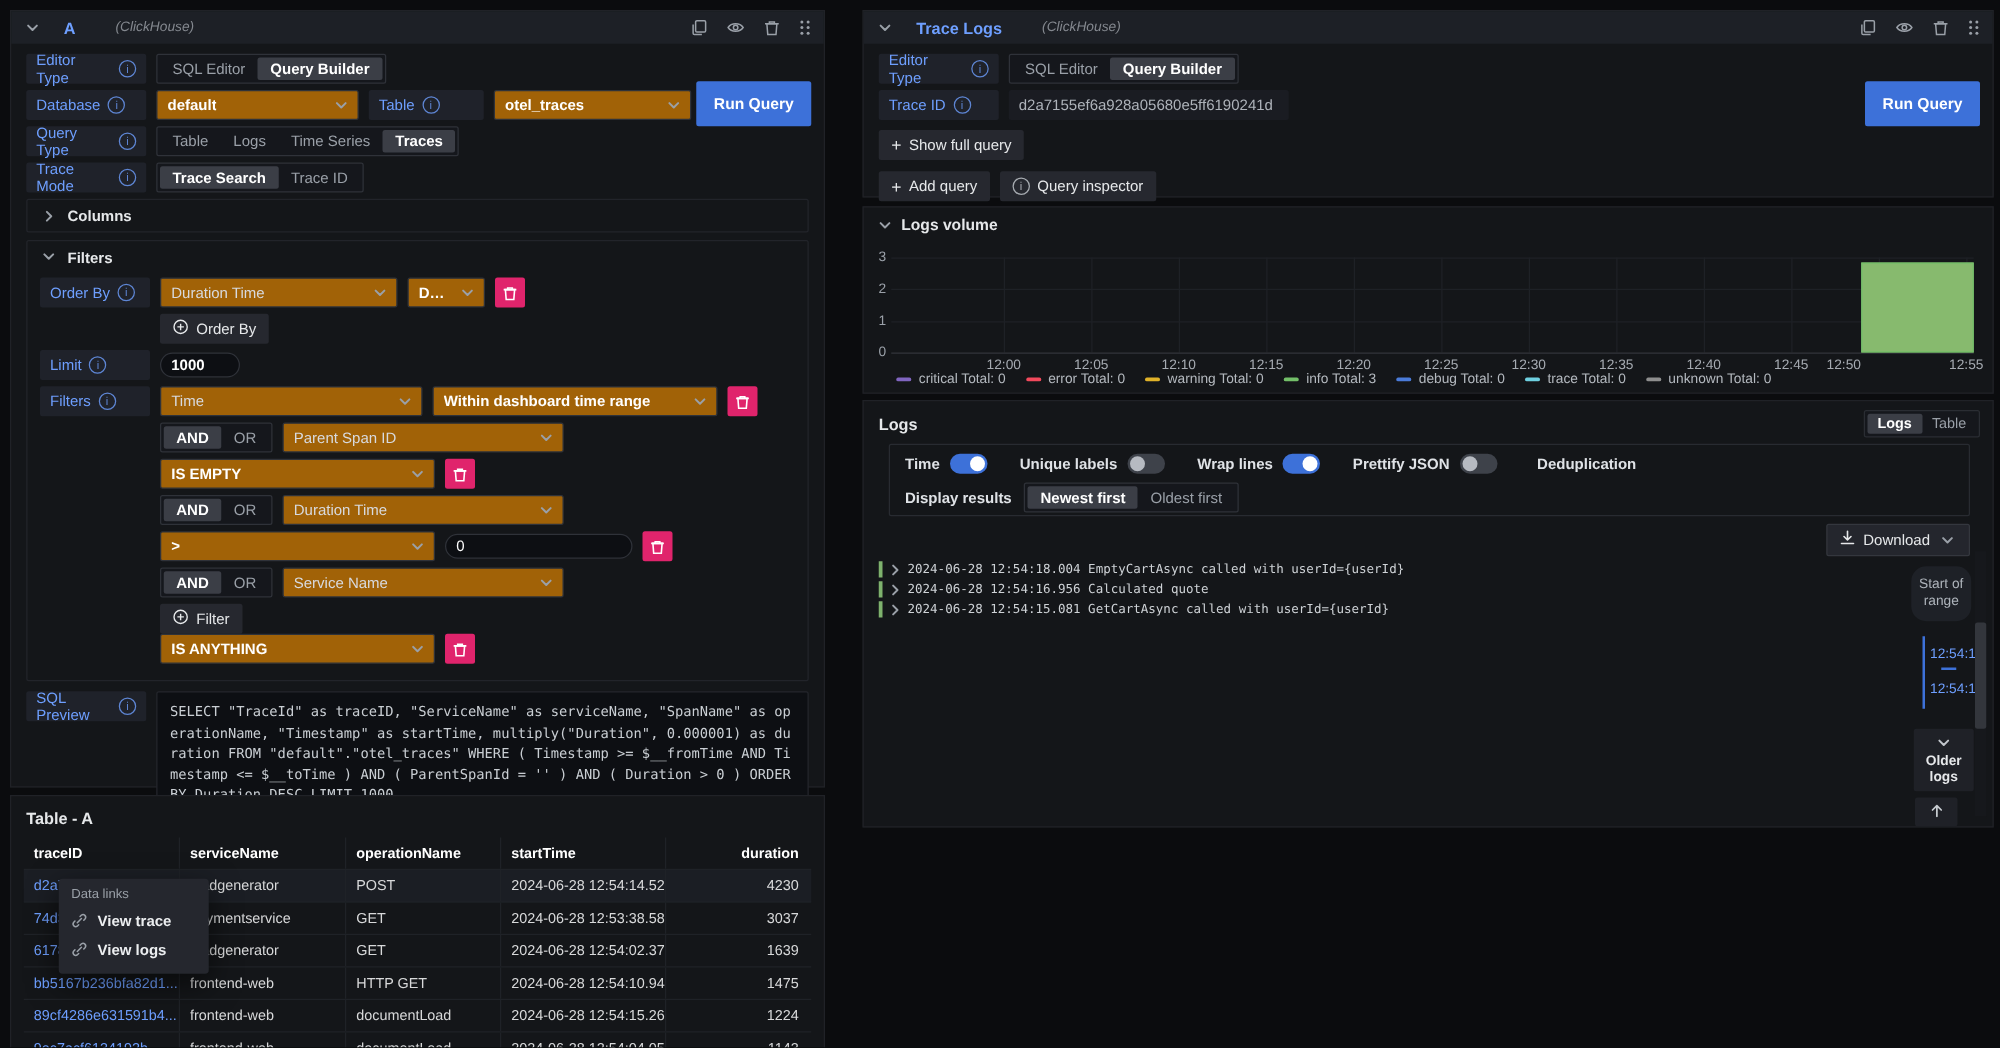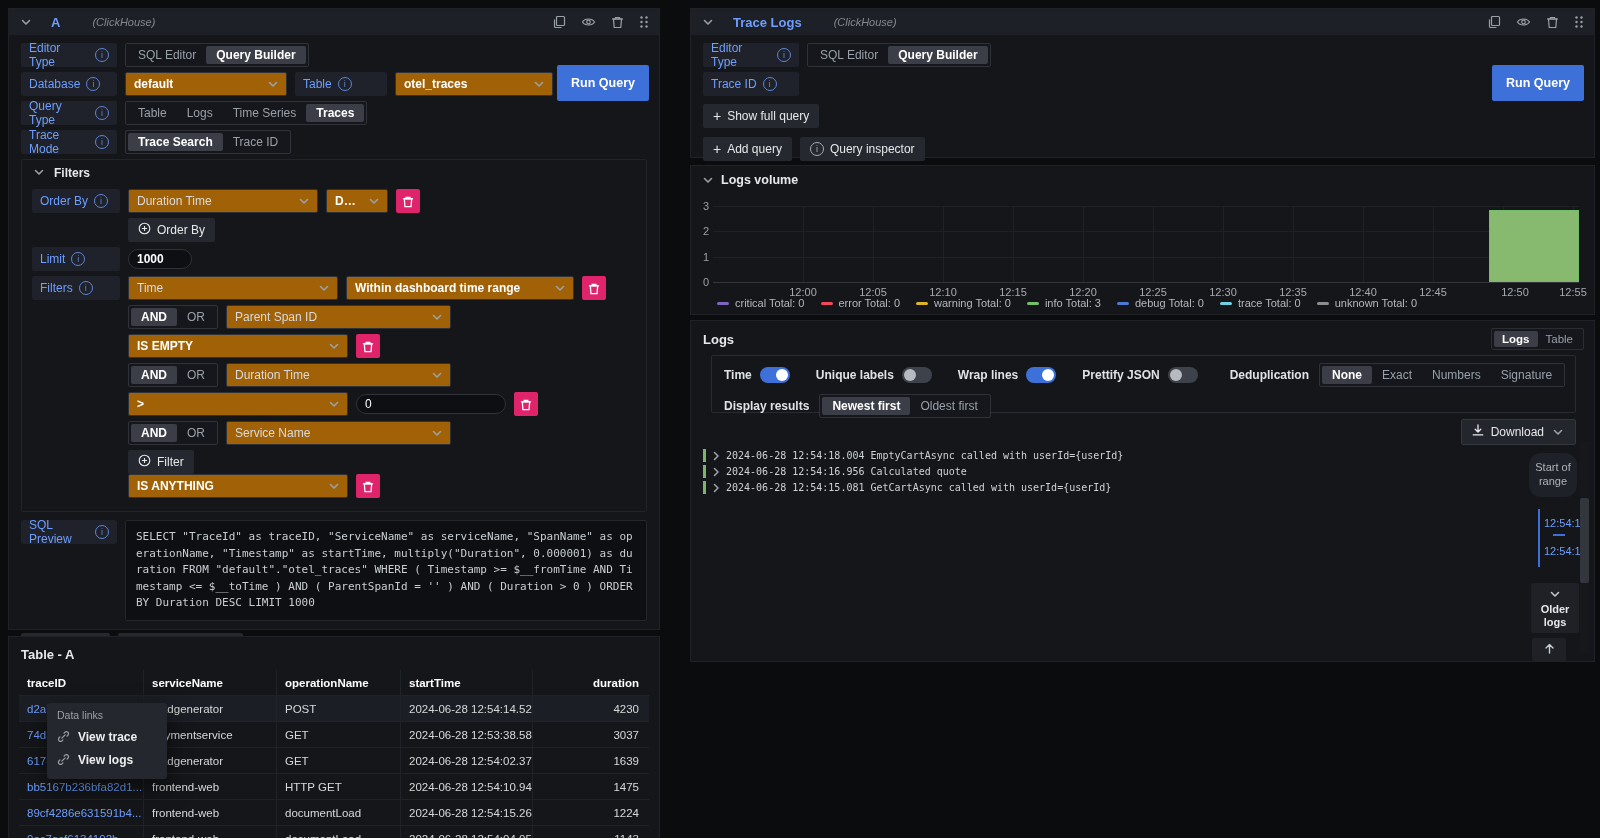--- a/index.html
+++ b/index.html
@@ -227,20 +227,30 @@
         <div class="flabel w-label">
           <span>Trace Mode</span>
             <span class="infoi">i</span>
         </div>
         <div class="seg">
           <span class="opt sel">Trace Search</span>
           <span class="opt">Trace ID</span>
         </div>
       </div>
 
+      <div class="section">
+        <div class="sec-head">
+          <span class="chevbox icon-chev-right">
+              <svg width="7" height="10" viewBox="0 0 7 10" fill="none" stroke="currentColor" stroke-width="1.6" stroke-linecap="round" stroke-linejoin="round">
+                <path d="M1.5 1.5 L5 5 L1.5 8.5"></path>
+              </svg>
+            </span>
+          <span>Columns</span>
+        </div>
+      </div>
 
       <div class="section">
         <div class="sec-head">
           <span class="chevbox icon-chev-down">
               <svg width="10" height="7" viewBox="0 0 10 7" fill="none" stroke="currentColor" stroke-width="1.6" stroke-linecap="round" stroke-linejoin="round">
                 <path d="M1.5 1.5 L5 5 L8.5 1.5"></path>
               </svg>
             </span>
           <span>Filters</span>
         </div>
@@ -587,20 +597,21 @@
           <span class="opt">SQL Editor</span>
           <span class="opt sel">Query Builder</span>
         </div>
       </div>
 
       <div class="frow">
         <div class="flabel w-label">
           <span>Trace ID</span>
             <span class="infoi">i</span>
         </div>
+        <div class="valbox w224">d2a7155ef6a928a05680e5ff6190241d</div>
       </div>
 
       <div class="frow" style="margin-top:8px;">
         <div class="btn">
           <span style="font-size:14px;line-height:1;">+</span>
           <span>Show full query</span>
         </div>
       </div>
 
       <div class="footbtns" style="margin-top:9px;">
@@ -640,21 +651,21 @@
         <div class="xlab" style="left: 442px; top: 120px;">12:25</div>
         <div class="gl" style="left: 532px; top: 40px; width: 1px; height: 76px;"></div>
         <div class="xlab" style="left: 512px; top: 120px;">12:30</div>
         <div class="gl" style="left: 602px; top: 40px; width: 1px; height: 76px;"></div>
         <div class="xlab" style="left: 582px; top: 120px;">12:35</div>
         <div class="gl" style="left: 672px; top: 40px; width: 1px; height: 76px;"></div>
         <div class="xlab" style="left: 652px; top: 120px;">12:40</div>
         <div class="gl" style="left: 742px; top: 40px; width: 1px; height: 76px;"></div>
         <div class="xlab" style="left: 722px; top: 120px;">12:45</div>
         <div class="gl" style="left: 812px; top: 40px; width: 1px; height: 76px;"></div>
-        <div class="xlab" style="left: 804px; top: 120px;">12:50</div>
+        <div class="xlab" style="left: 764px; top: 120px;">12:50</div>
         <div class="gl" style="left: 882px; top: 40px; width: 1px; height: 76px;"></div>
         <div class="xlab" style="left: 862px; top: 120px;">12:55</div>
         <div class="gl base" style="left: 22px; top: 116px; width: 866px; height: 1px;"></div>
         <div class="ylab" style="left: 2px; top: 110px;">0</div>
         <div class="gl" style="left: 22px; top: 90.6667px; width: 866px; height: 1px;"></div>
         <div class="ylab" style="left: 2px; top: 84.6667px;">1</div>
         <div class="gl" style="left: 22px; top: 65.3333px; width: 866px; height: 1px;"></div>
         <div class="ylab" style="left: 2px; top: 59.3333px;">2</div>
         <div class="gl" style="left: 22px; top: 40px; width: 866px; height: 1px;"></div>
         <div class="ylab" style="left: 2px; top: 34px;">3</div>
@@ -721,26 +732,20 @@
               <div class="knob"></div>
             </div>
           </div>
           <div class="titem">
             <span class="tlab">Prettify JSON</span>
             <div class="switch off">
               <div class="knob"></div>
             </div>
           </div>
           <span class="tlab" style="margin-left:6px;">Deduplication</span>
-        <div class="seg">
-          <span class="opt sel">None</span>
-          <span class="opt">Exact</span>
-          <span class="opt">Numbers</span>
-          <span class="opt">Signature</span>
-        </div>
       </div>
       <div class="lrow">
         <span class="tlab">Display results</span>
         <div class="seg">
           <span class="opt sel">Newest first</span>
           <span class="opt">Oldest first</span>
         </div>
       </div>
     </div>
 

